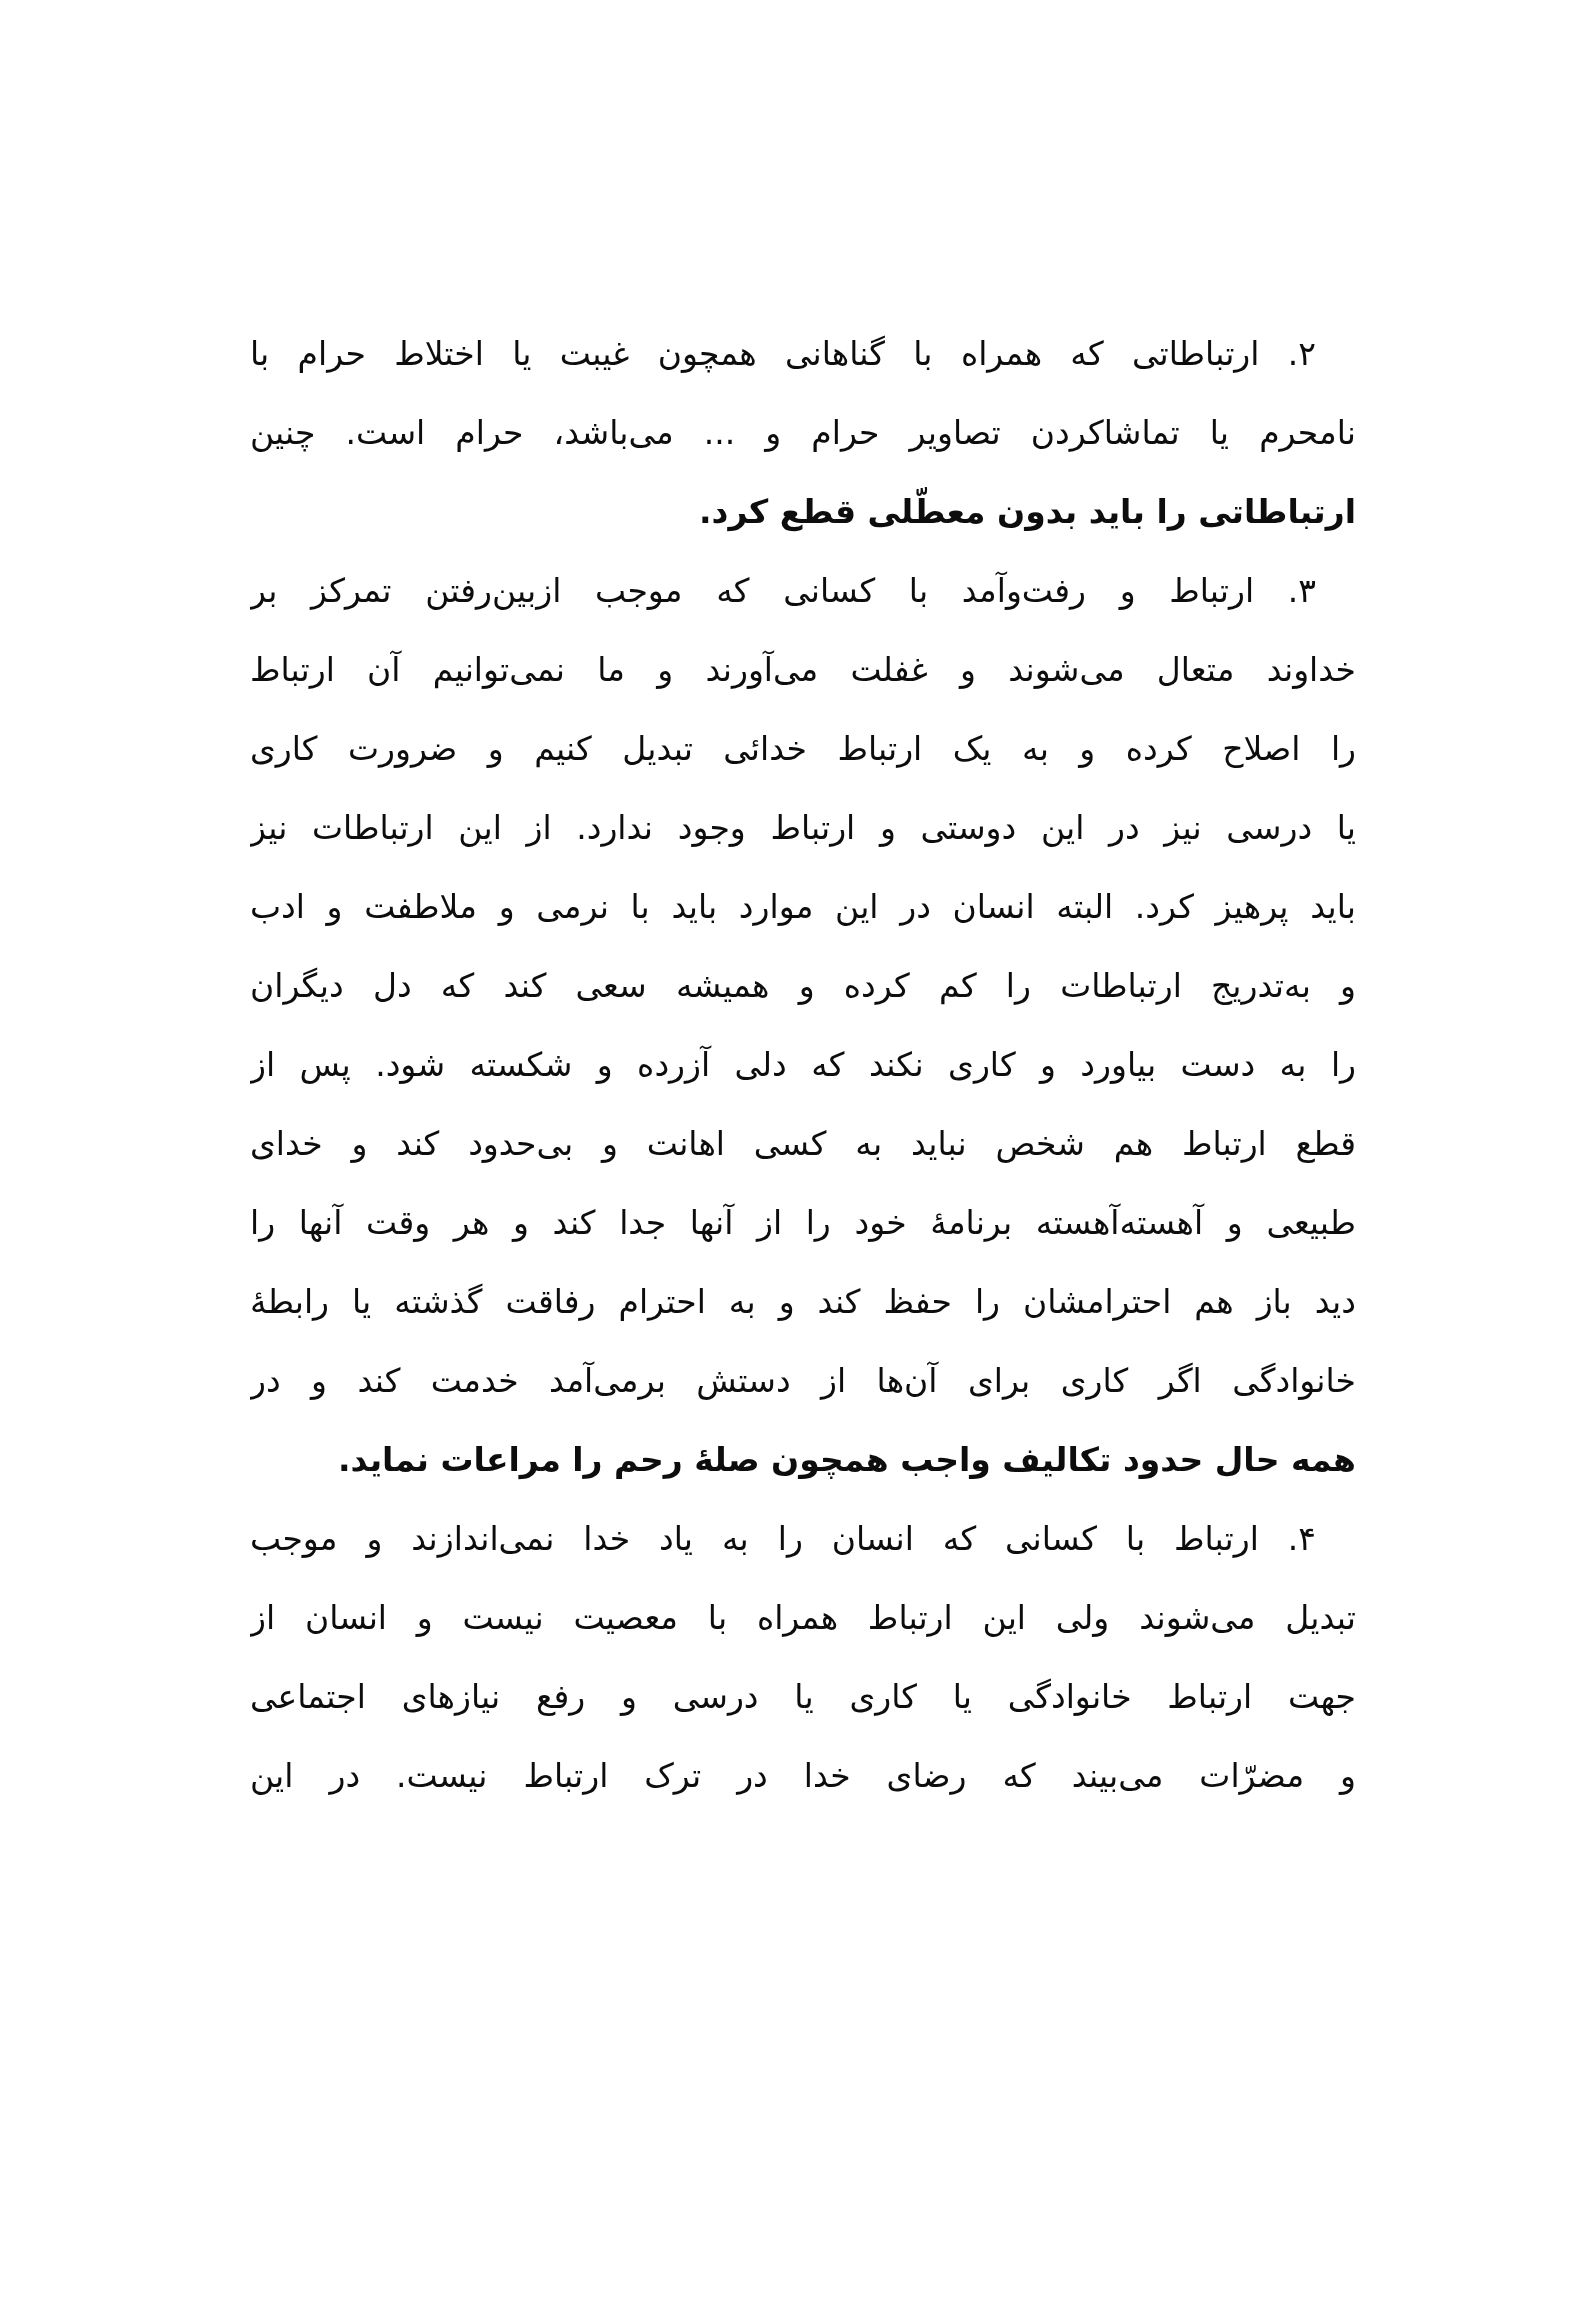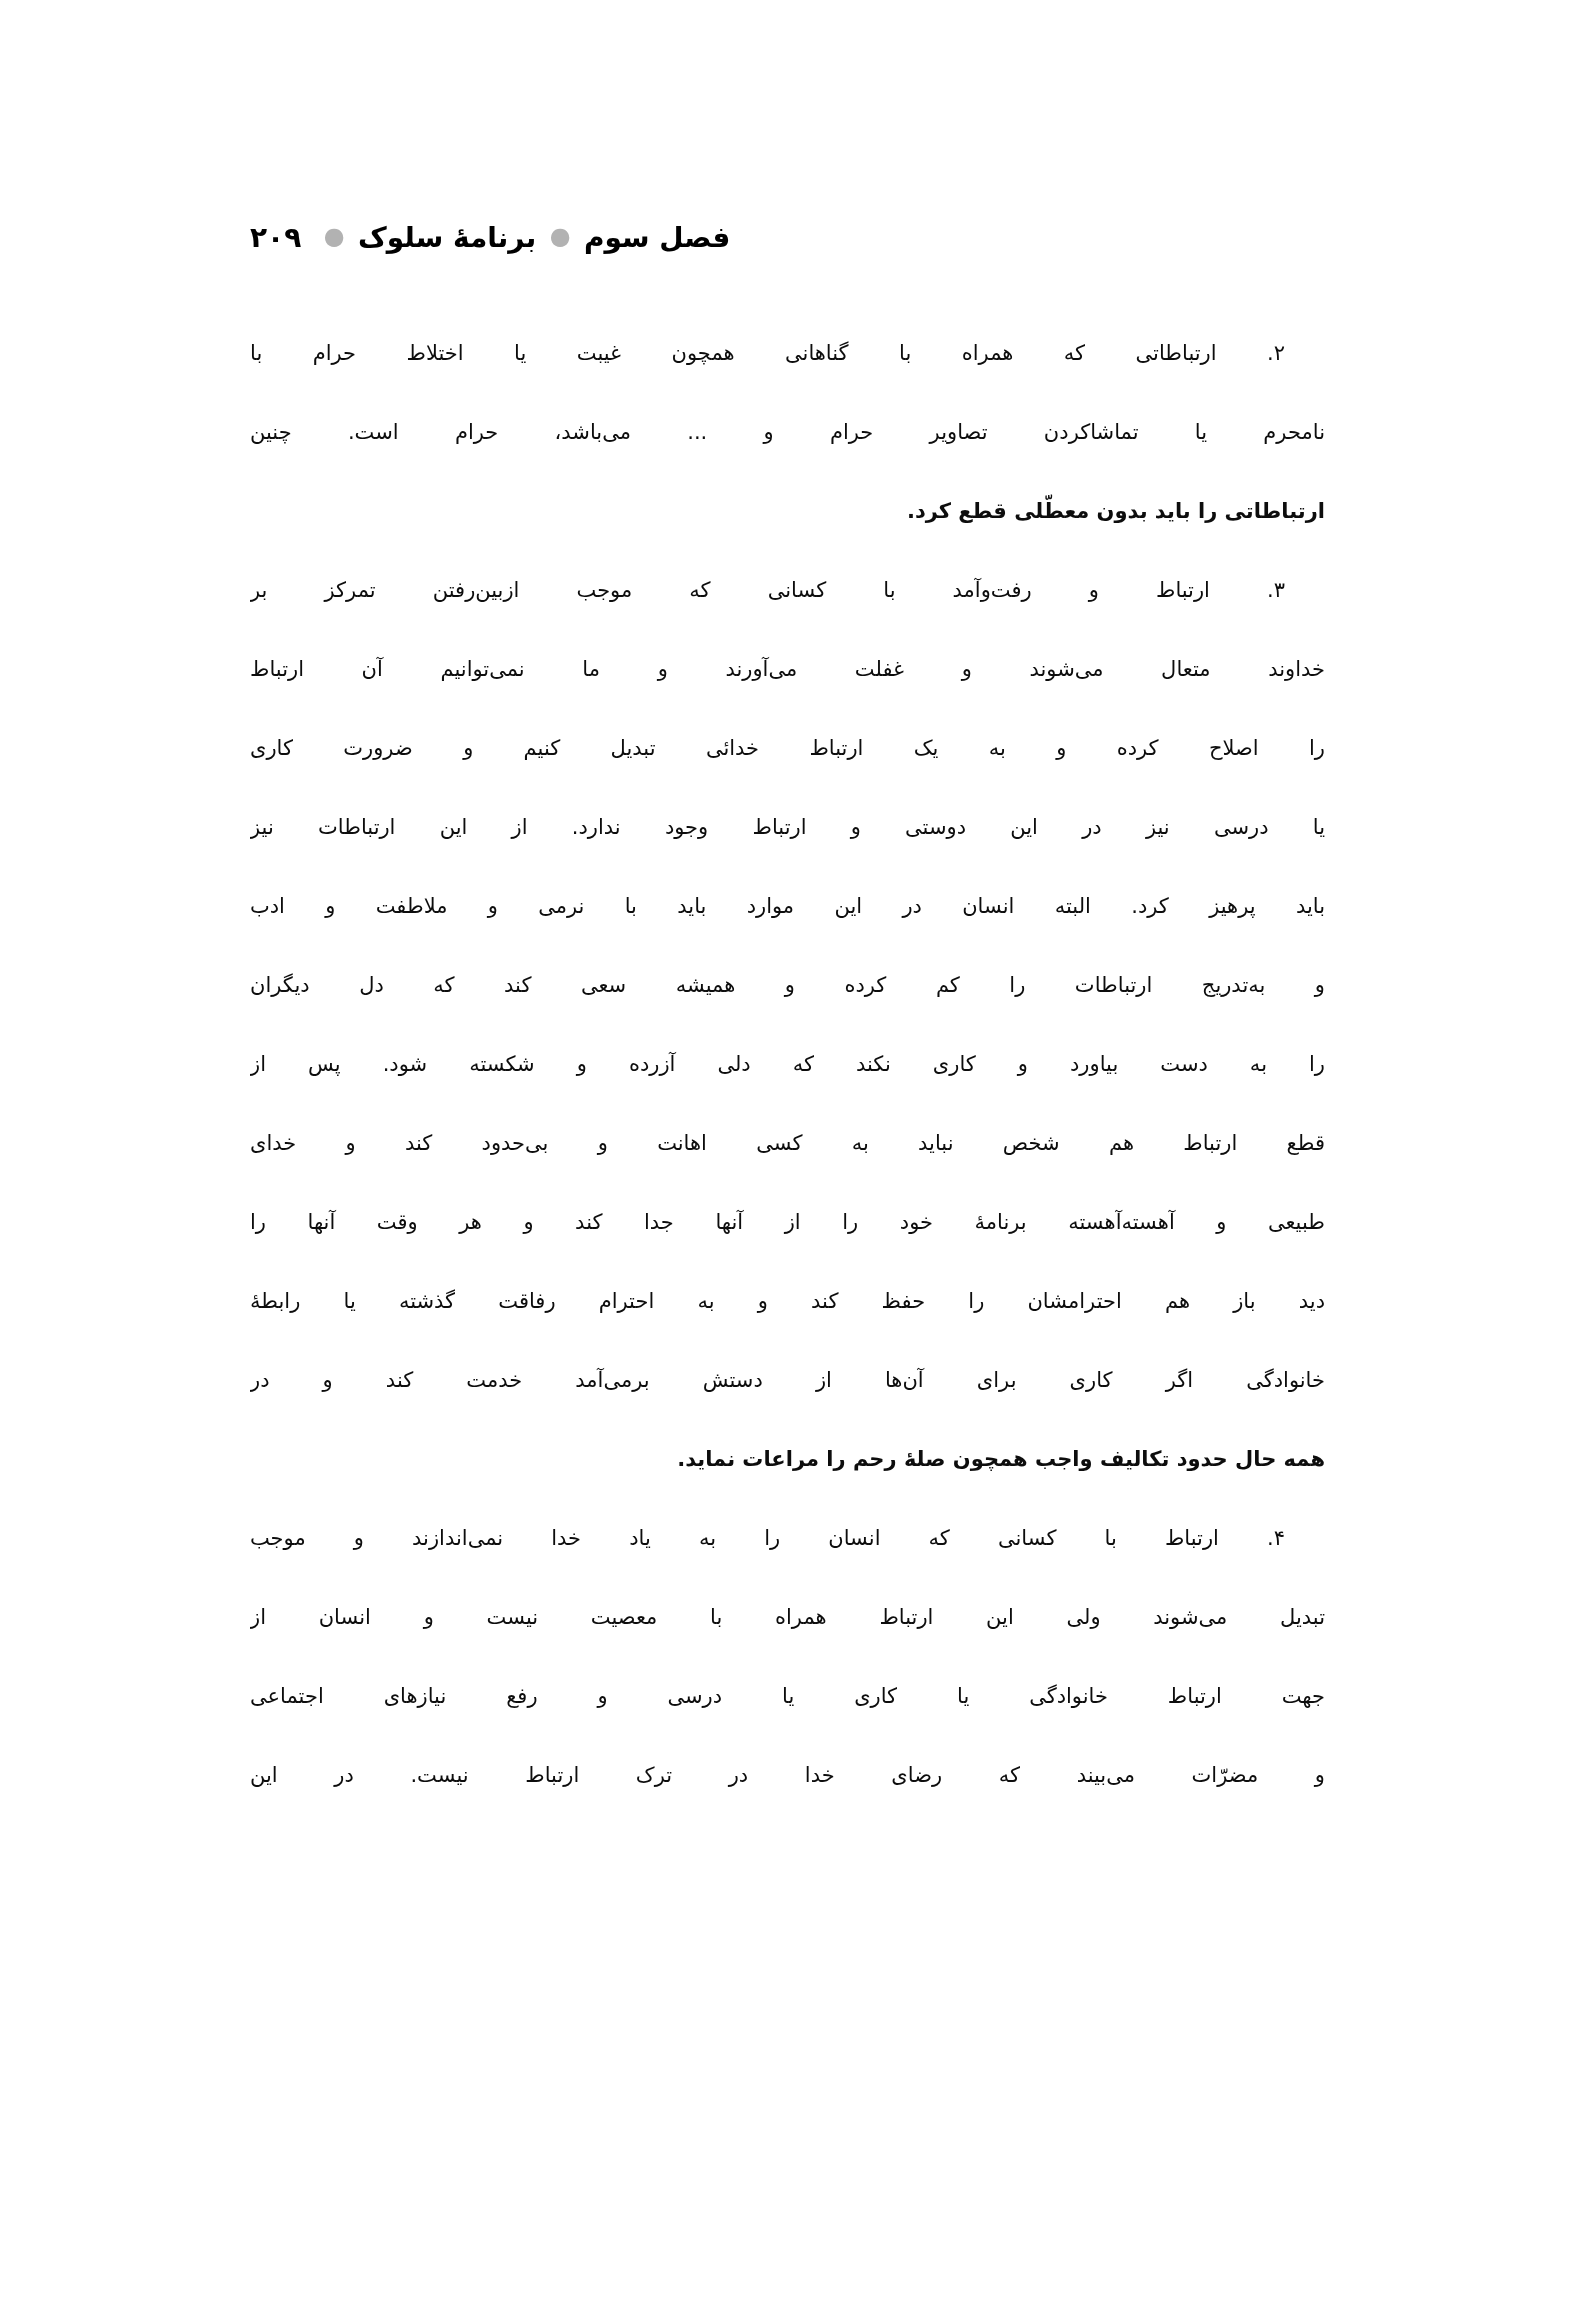--- a/index.html
+++ b/index.html
@@ -32,44 +32,41 @@
     font-size: 24px;
     margin: 0 13.4px;
     vertical-align: 2.7px;
   }
   .running-head .pagenum { margin-right: 9px; letter-spacing: 1.8px; }
 
   
   .text-body {
     position: absolute;
     top: 314px;
-    right: 256px;
+    right: 225px;
     left: 250px;
     direction: rtl;
-    font-size: 21px;
+    font-size: 33px;
     color: #0d0d0d;
   }
   .line {
     height: 79px;
     line-height: 79px;
     text-align: justify;
     text-align-last: justify;
     overflow: hidden;
   }
   .line.first { text-indent: 40px; }
   .line.para-end { text-align-last: right; font-weight: bold; }
 </style>
 </head>
 <body style="background: rgb(255, 255, 255);">
 
 <div class="page">
 
-  <div class="running-head">
-    <span>فصل سوم</span><span class="bullet" style="color: rgb(178, 178, 178);">●</span><span>برنامهٔ سلوک</span><span class="bullet" style="color: rgb(178, 178, 178);">●</span><span class="pagenum">۲۰۹</span>
-  </div>
 
   <div class="text-body" style="color: rgb(13, 13, 13);">
       <div class="line first">۲. ارتباطاتی که همراه با گناهانی همچون غیبت یا اختلاط حرام با</div>
       <div class="line">نامحرم یا تماشاکردن تصاویر حرام و ... می‌باشد، حرام است. چنین</div>
       <div class="line para-end">ارتباطاتی را باید بدون معطّلی قطع کرد.</div>
       <div class="line first">۳. ارتباط و رفت‌وآمد با کسانی که موجب ازبین‌رفتن تمرکز بر</div>
       <div class="line">خداوند متعال می‌شوند و غفلت می‌آورند و ما نمی‌توانیم آن ارتباط</div>
       <div class="line">را اصلاح کرده و به یک ارتباط خدائی تبدیل کنیم و ضرورت کاری</div>
       <div class="line">یا درسی نیز در این دوستی و ارتباط وجود ندارد. از این ارتباطات نیز</div>
       <div class="line">باید پرهیز کرد. البته انسان در این موارد باید با نرمی و ملاطفت و ادب</div>

